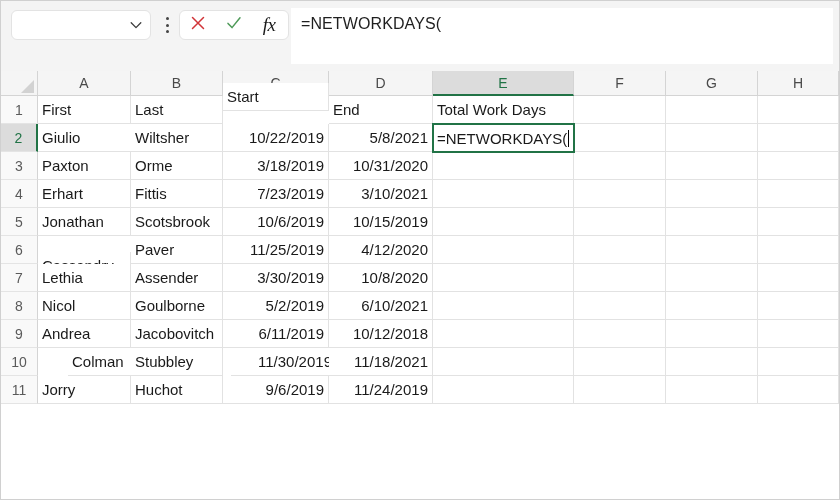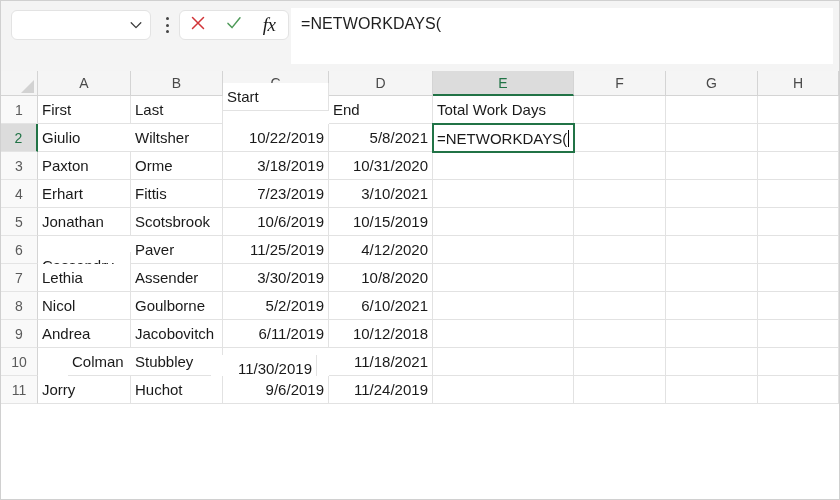--- a/index.html
+++ b/index.html
@@ -370,21 +370,21 @@
         <div class="cell" style="left: 37px; top: 249px; width: 93px;">Andrea</div>
         <div class="cell" style="left: 130px; top: 249px; width: 92px;">Jacobovitch</div>
         <div class="cell right" style="left: 222px; top: 249px; width: 106px;">6/11/2019</div>
         <div class="cell right" style="left: 328px; top: 249px; width: 104px;">10/12/2018</div>
         <div class="cell" style="left: 432px; top: 249px; width: 141px;"></div>
         <div class="cell" style="left: 573px; top: 249px; width: 92px;"></div>
         <div class="cell" style="left: 665px; top: 249px; width: 92px;"></div>
         <div class="cell" style="left: 757px; top: 249px; width: 81px;"></div>
         <div class="cell" style="left: 37px; top: 277px; width: 93px; margin-left: 30px;">Colman</div>
         <div class="cell" style="left: 130px; top: 277px; width: 92px;">Stubbley</div>
-        <div class="cell right" style="left: 210px; top: 277px; width: 106px; margin-top: 7px;">11/30/2019</div>
+        <div class="cell right" style="left: 230px; top: 277px; width: 106px;">11/30/2019</div>
         <div class="cell right" style="left: 328px; top: 277px; width: 104px;">11/18/2021</div>
         <div class="cell" style="left: 432px; top: 277px; width: 141px;"></div>
         <div class="cell" style="left: 573px; top: 277px; width: 92px;"></div>
         <div class="cell" style="left: 665px; top: 277px; width: 92px;"></div>
         <div class="cell" style="left: 757px; top: 277px; width: 81px;"></div>
         <div class="cell" style="left: 37px; top: 305px; width: 93px;">Jorry</div>
         <div class="cell" style="left: 130px; top: 305px; width: 92px;">Huchot</div>
         <div class="cell right" style="left: 222px; top: 305px; width: 106px;">9/6/2019</div>
         <div class="cell right" style="left: 328px; top: 305px; width: 104px;">11/24/2019</div>
         <div class="cell" style="left: 432px; top: 305px; width: 141px;"></div>

